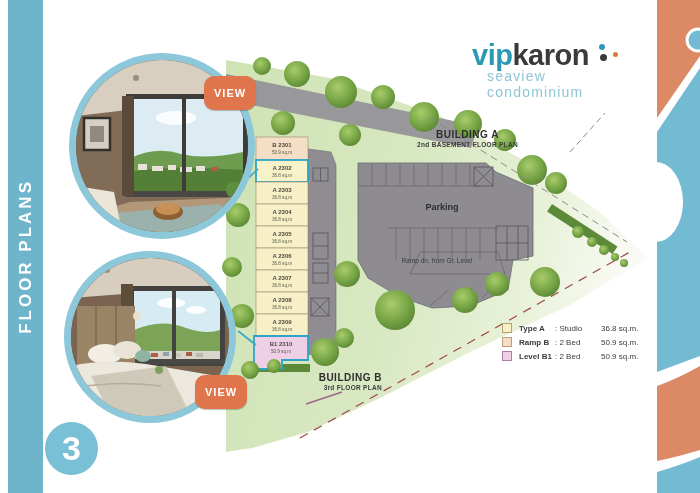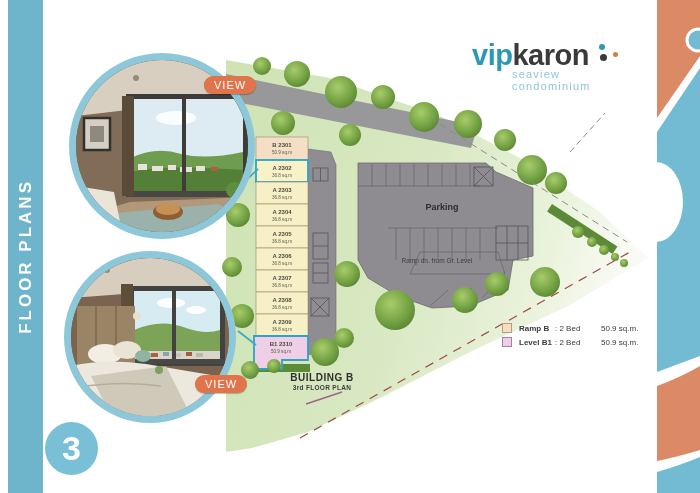--- a/index.html
+++ b/index.html
@@ -17,50 +17,50 @@
   .site-svg{position:absolute;left:0;top:0;width:700px;height:493px;}
 
   
   .photo{position:absolute;border:7px solid #8cc8da;border-radius:50%;overflow:hidden;
          box-sizing:border-box;background:#7e6a56;z-index:5;}
   .photo-top{left:69px;top:53px;width:186px;height:186px;}
   .photo-bottom{left:64px;top:251px;width:172px;height:172px;}
   .photo svg{display:block;}
 
   
-  .view-badge{position:absolute;z-index:7;background:#e0744a;color:#ffffff;font-weight:normal;
-         font-size:11px;letter-spacing:1px;padding:3px 10px;border-radius:10px;
+  .view-badge{position:absolute;z-index:7;background:#e0744a;color:#ffffff;font-weight:bold;
+         font-size:11px;letter-spacing:1px;padding:11px 10px;border-radius:10px;
          box-shadow:0 1px 1px rgba(0,0,0,0.25);}
   .view-top{left:204px;top:76px;}
   .view-bottom{left:195px;top:375px;}
 
   
   .bldg{position:absolute;z-index:6;color:#2e2e2e;}
   .bldg-a{left:395px;top:129px;width:145px;text-align:center;}
-  .bldg-b{left:262px;top:372px;width:120px;text-align:center;}
+  .bldg-b{left:262px;top:372px;width:120px;text-align:right;}
   .bldg-title{font-weight:bold;font-size:10px;letter-spacing:0.5px;}
   .bldg-sub{font-weight:bold;font-size:6.5px;letter-spacing:0.3px;margin-top:1px;color:#3c3c3c;}
 
   
   .legend{position:absolute;left:502px;top:321px;z-index:6;}
   .legend-row{display:flex;align-items:center;height:14px;font-size:8px;color:#3b3b3b;}
   .legend-swatch{width:10px;height:10px;border:1px solid #999;box-sizing:border-box;margin-right:7px;}
   .sw-a{background:#f7f0c6;border-color:#b3a273;}
   .sw-b{background:#f4dfc6;border-color:#bf9c78;}
   .sw-b1{background:#efcfe5;border-color:#a97fa5;}
   .legend-name{width:36px;font-weight:bold;}
   .legend-value{width:46px;}
   .legend-area{width:50px;}
 
   
   .logo{position:absolute;left:472px;top:40px;z-index:6;width:160px;}
   .logo-main{font-size:29px;font-weight:bold;letter-spacing:-0.5px;line-height:30px;}
   .logo-vip{color:#2d98b4;}
   .logo-karon{color:#3a3a3a;}
-  .logo-tagline{margin-left:40px;margin-top:-2px;font-size:11px;color:#8fc5d7;letter-spacing:1.2px;}
+  .logo-tagline{margin-left:15px;margin-top:-2px;font-size:14px;color:#8fc5d7;letter-spacing:1.2px;}
   .logo-dot{position:absolute;border-radius:50%;}
   .dot-teal{width:6px;height:6px;left:127px;top:4px;background:#2d98b4;}
   .dot-dark{width:7px;height:7px;left:128px;top:14px;background:#3a3a3a;}
   .dot-orange{width:5px;height:5px;left:141px;top:12px;background:#d77b3f;}
 
   
   .floor-circle{position:absolute;left:45px;top:422px;width:53px;height:53px;border-radius:50%;
          background:#79bfd6;color:#ffffff;font-weight:bold;font-size:34px;display:flex;
          align-items:center;justify-content:center;z-index:6;}
   .floor-title{position:absolute;left:120px;top:425px;font-size:26px;font-weight:bold;
@@ -317,26 +317,36 @@
       <path d="M0,158 V108 Q35,100 75,106 L158,120 V158 Z" fill="#ece8de"></path>
       <path d="M20,118 L95,108 L120,158 L40,158 Z" fill="#c6bfae" opacity="0.75"></path>
       <path d="M0,130 Q50,122 90,128" stroke="#b5ad9b" stroke-width="1.5" fill="none"></path>
       <circle cx="88" cy="112" r="4" fill="#7fa05a"></circle>
     </svg>
   </div>
 
   <div class="view-badge view-top">VIEW</div>
   <div class="view-badge view-bottom">VIEW</div>
 
+  <div class="bldg bldg-a">
+    <div class="bldg-title">BUILDING A</div>
+    <div class="bldg-sub">2nd BASEMENT FLOOR PLAN</div>
+  </div>
   <div class="bldg bldg-b">
     <div class="bldg-title">BUILDING B</div>
     <div class="bldg-sub">3rd FLOOR PLAN</div>
   </div>
 
   <div class="legend">
+    <div class="legend-row">
+      <span class="legend-swatch sw-a"></span>
+      <span class="legend-name">Type A</span>
+      <span class="legend-value">: Studio</span>
+      <span class="legend-area">36.8 sq.m.</span>
+    </div>
     <div class="legend-row">
       <span class="legend-swatch sw-b"></span>
       <span class="legend-name">Ramp B</span>
       <span class="legend-value">: 2 Bed</span>
       <span class="legend-area">50.9 sq.m.</span>
     </div>
     <div class="legend-row">
       <span class="legend-swatch sw-b1"></span>
       <span class="legend-name">Level B1</span>
       <span class="legend-value">: 2 Bed</span>

